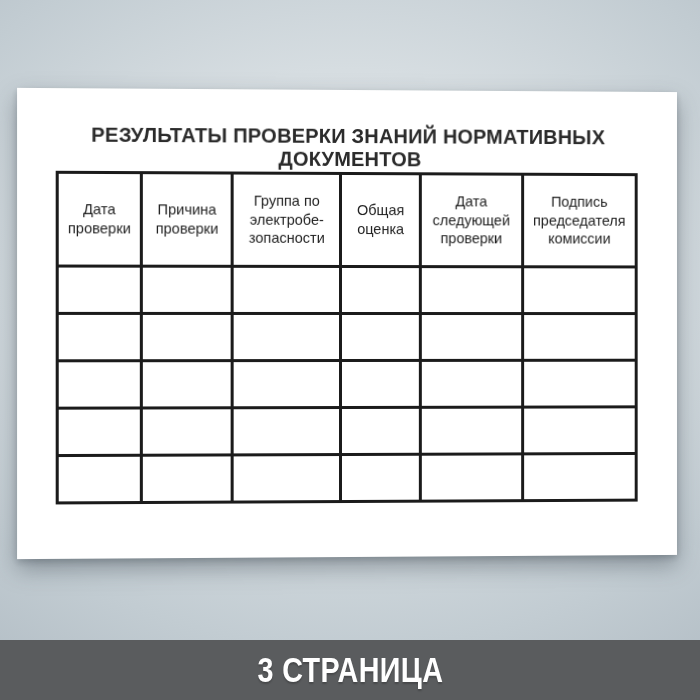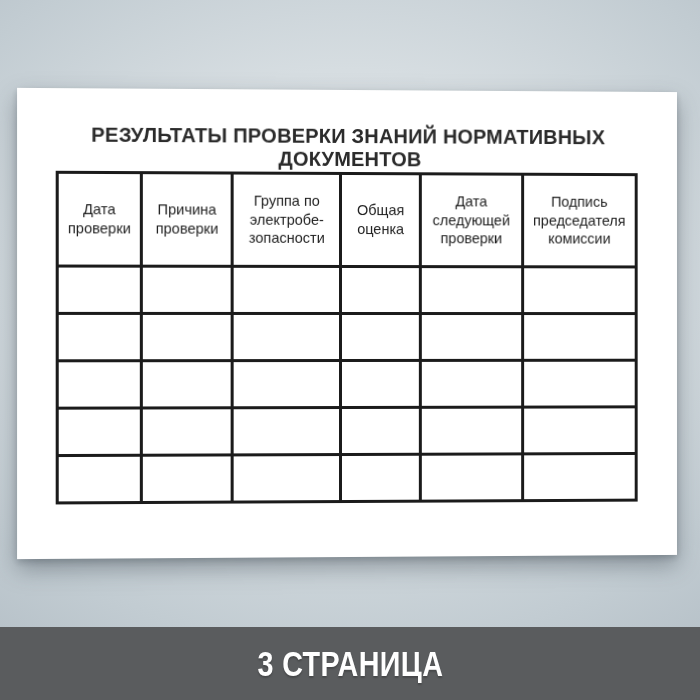--- a/index.html
+++ b/index.html
@@ -68,21 +68,21 @@
     white-space: pre-line;
   }
   table.results td {
     height: 44px;
   }
   .footer-bar {
     position: absolute;
     left: 0;
     bottom: 0;
     width: 700px;
-    height: 73px;
+    height: 60px;
     background: var(--footer-bar, #5a5c5e);
     display: flex;
     align-items: center;
     justify-content: center;
   }
   .footer-label {
     color: var(--footer-text, #ffffff);
     font-size: 35px;
     font-weight: bold;
     letter-spacing: 0.5px;

